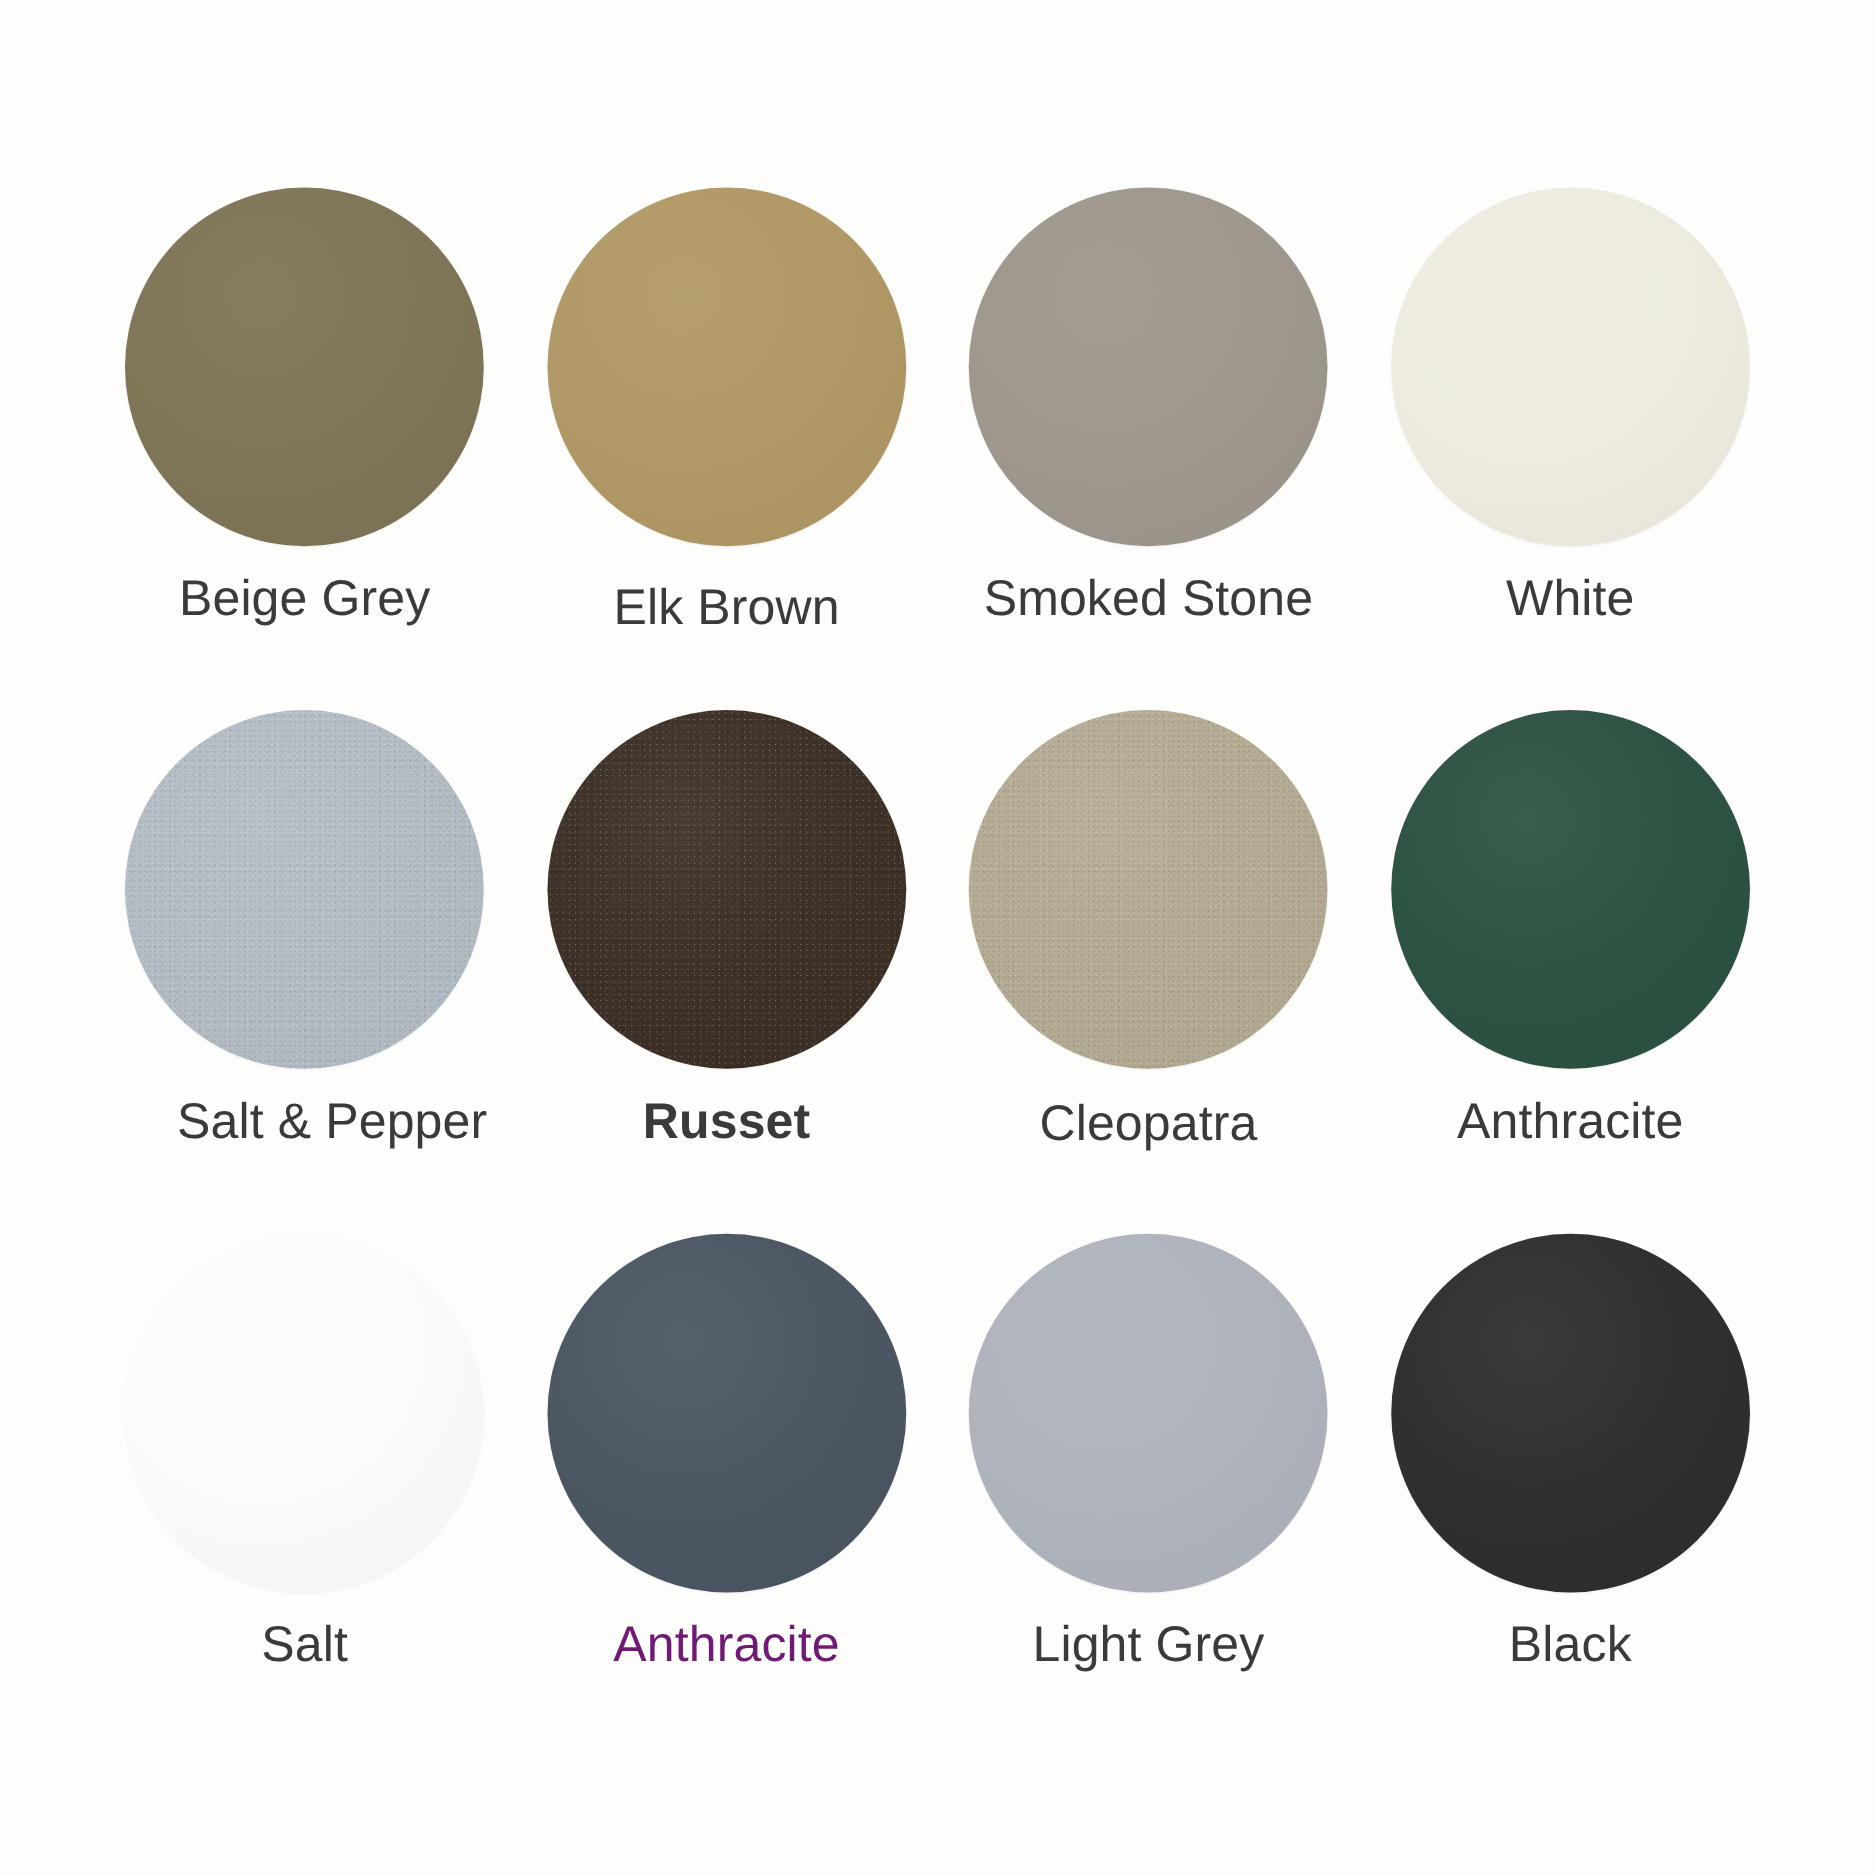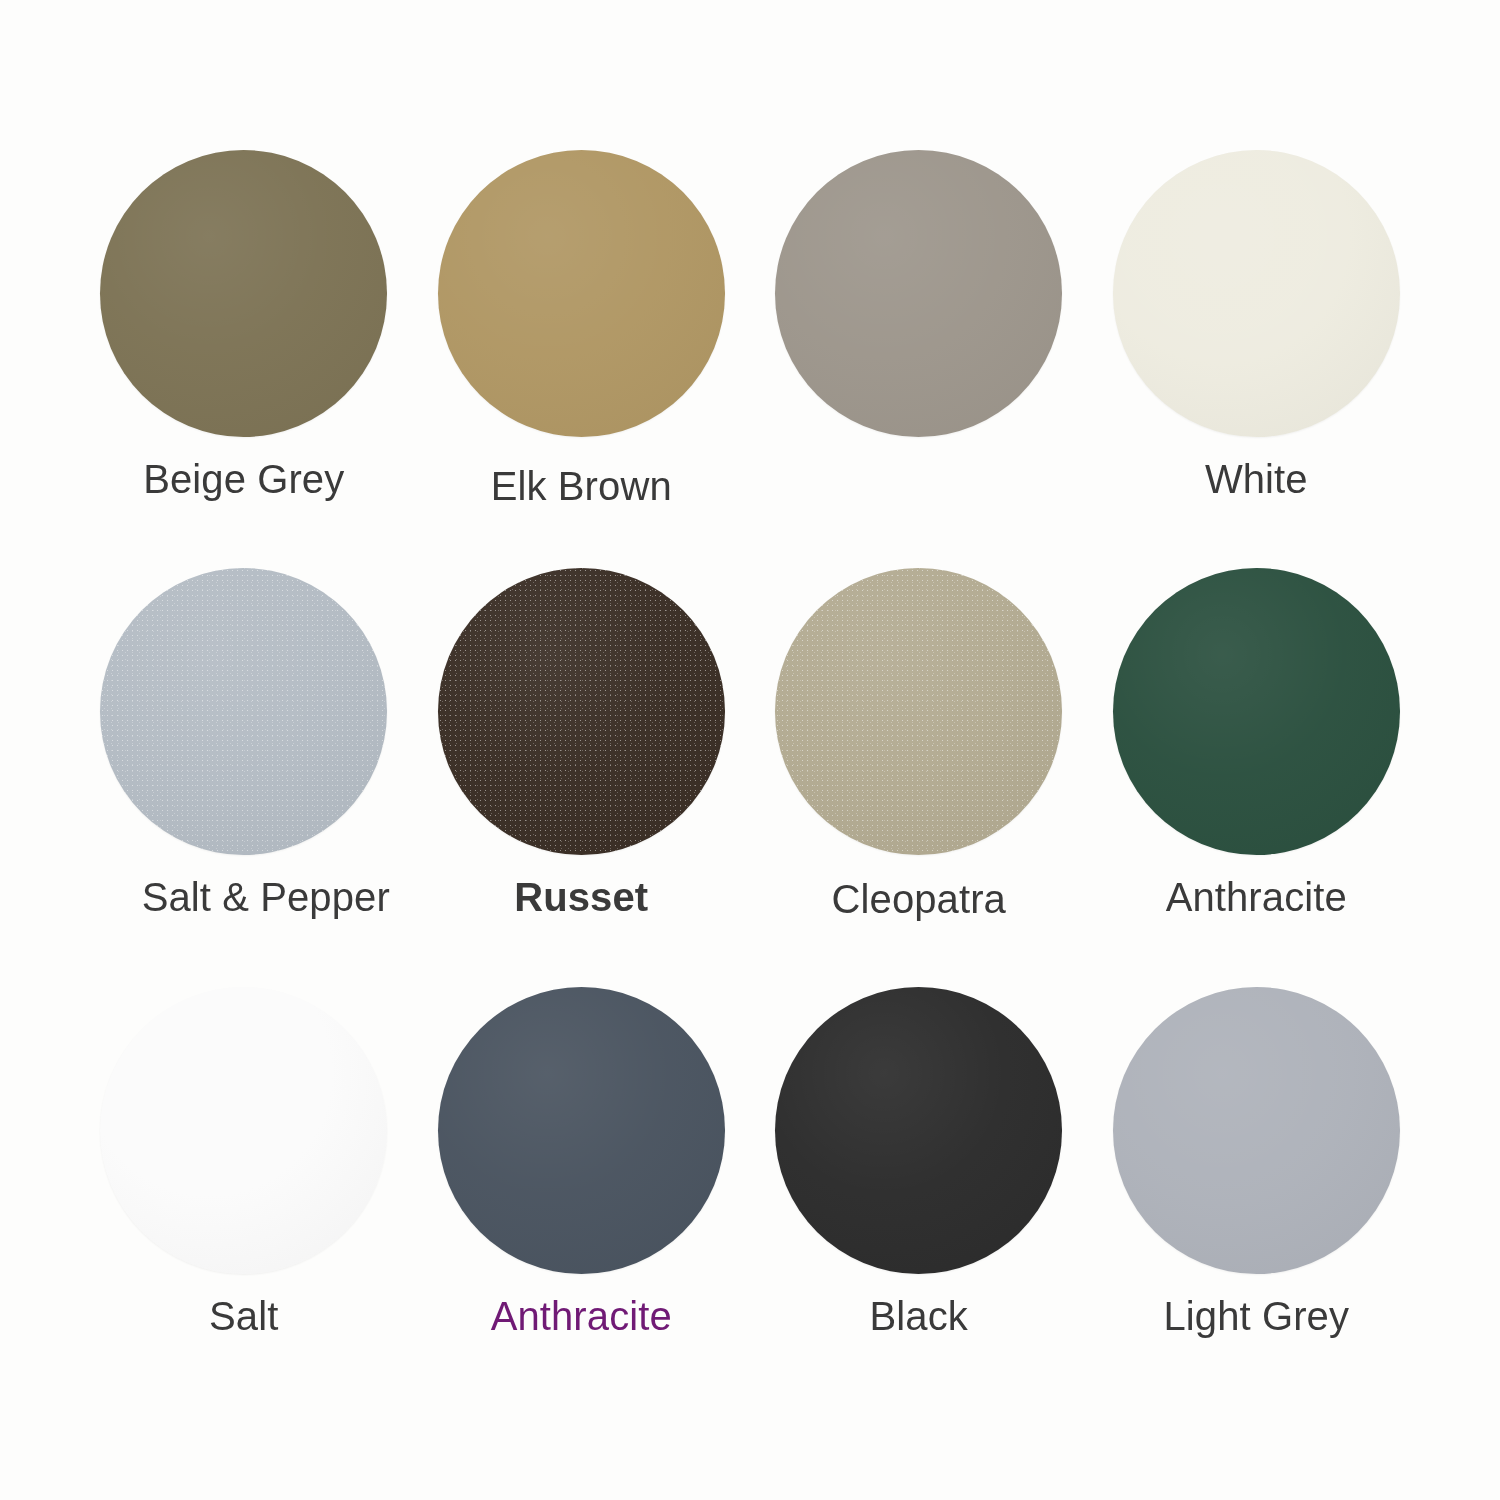--- a/index.html
+++ b/index.html
@@ -107,20 +107,21 @@
     <div class="swatch-disc-wrap">
       <div class="swatch-disc" style="background-color: rgb(176, 151, 100);"></div>
     </div>
     <div class="swatch-label" style="color: rgb(58, 58, 58); margin-top: 29px;">Elk Brown</div>
   </div>
 
   <div class="swatch-cell">
     <div class="swatch-disc-wrap">
       <div class="swatch-disc" style="background-color: rgb(157, 150, 140);"></div>
     </div>
+    <div class="swatch-label" style="color: rgb(58, 58, 58);">Smoked Stone</div>
   </div>
 
   <div class="swatch-cell">
     <div class="swatch-disc-wrap">
       <div class="swatch-disc" style="background-color: rgb(238, 236, 224);"></div>
     </div>
     <div class="swatch-label" style="color: rgb(58, 58, 58);">White</div>
   </div>
 
   <div class="swatch-cell">
@@ -160,25 +161,25 @@
 
   <div class="swatch-cell">
     <div class="swatch-disc-wrap">
       <div class="swatch-disc" style="background-color: rgb(74, 84, 96);"></div>
     </div>
     <div class="swatch-label" style="color: #701a75;">Anthracite</div>
   </div>
 
   <div class="swatch-cell">
     <div class="swatch-disc-wrap">
+      <div class="swatch-disc" style="background-color: rgb(174, 178, 186);"></div>
+    </div>
+    <div class="swatch-label" style="color: rgb(58, 58, 58);">Light Grey</div>
+  </div>
+
+  <div class="swatch-cell">
+    <div class="swatch-disc-wrap">
       <div class="swatch-disc" style="background-color: rgb(44, 44, 44);"></div>
     </div>
     <div class="swatch-label" style="color: rgb(58, 58, 58);">Black</div>
   </div>
 
-  <div class="swatch-cell">
-    <div class="swatch-disc-wrap">
-      <div class="swatch-disc" style="background-color: rgb(174, 178, 186);"></div>
-    </div>
-    <div class="swatch-label" style="color: rgb(58, 58, 58);">Light Grey</div>
-  </div>
-
 </div>
 
 </body></html>

